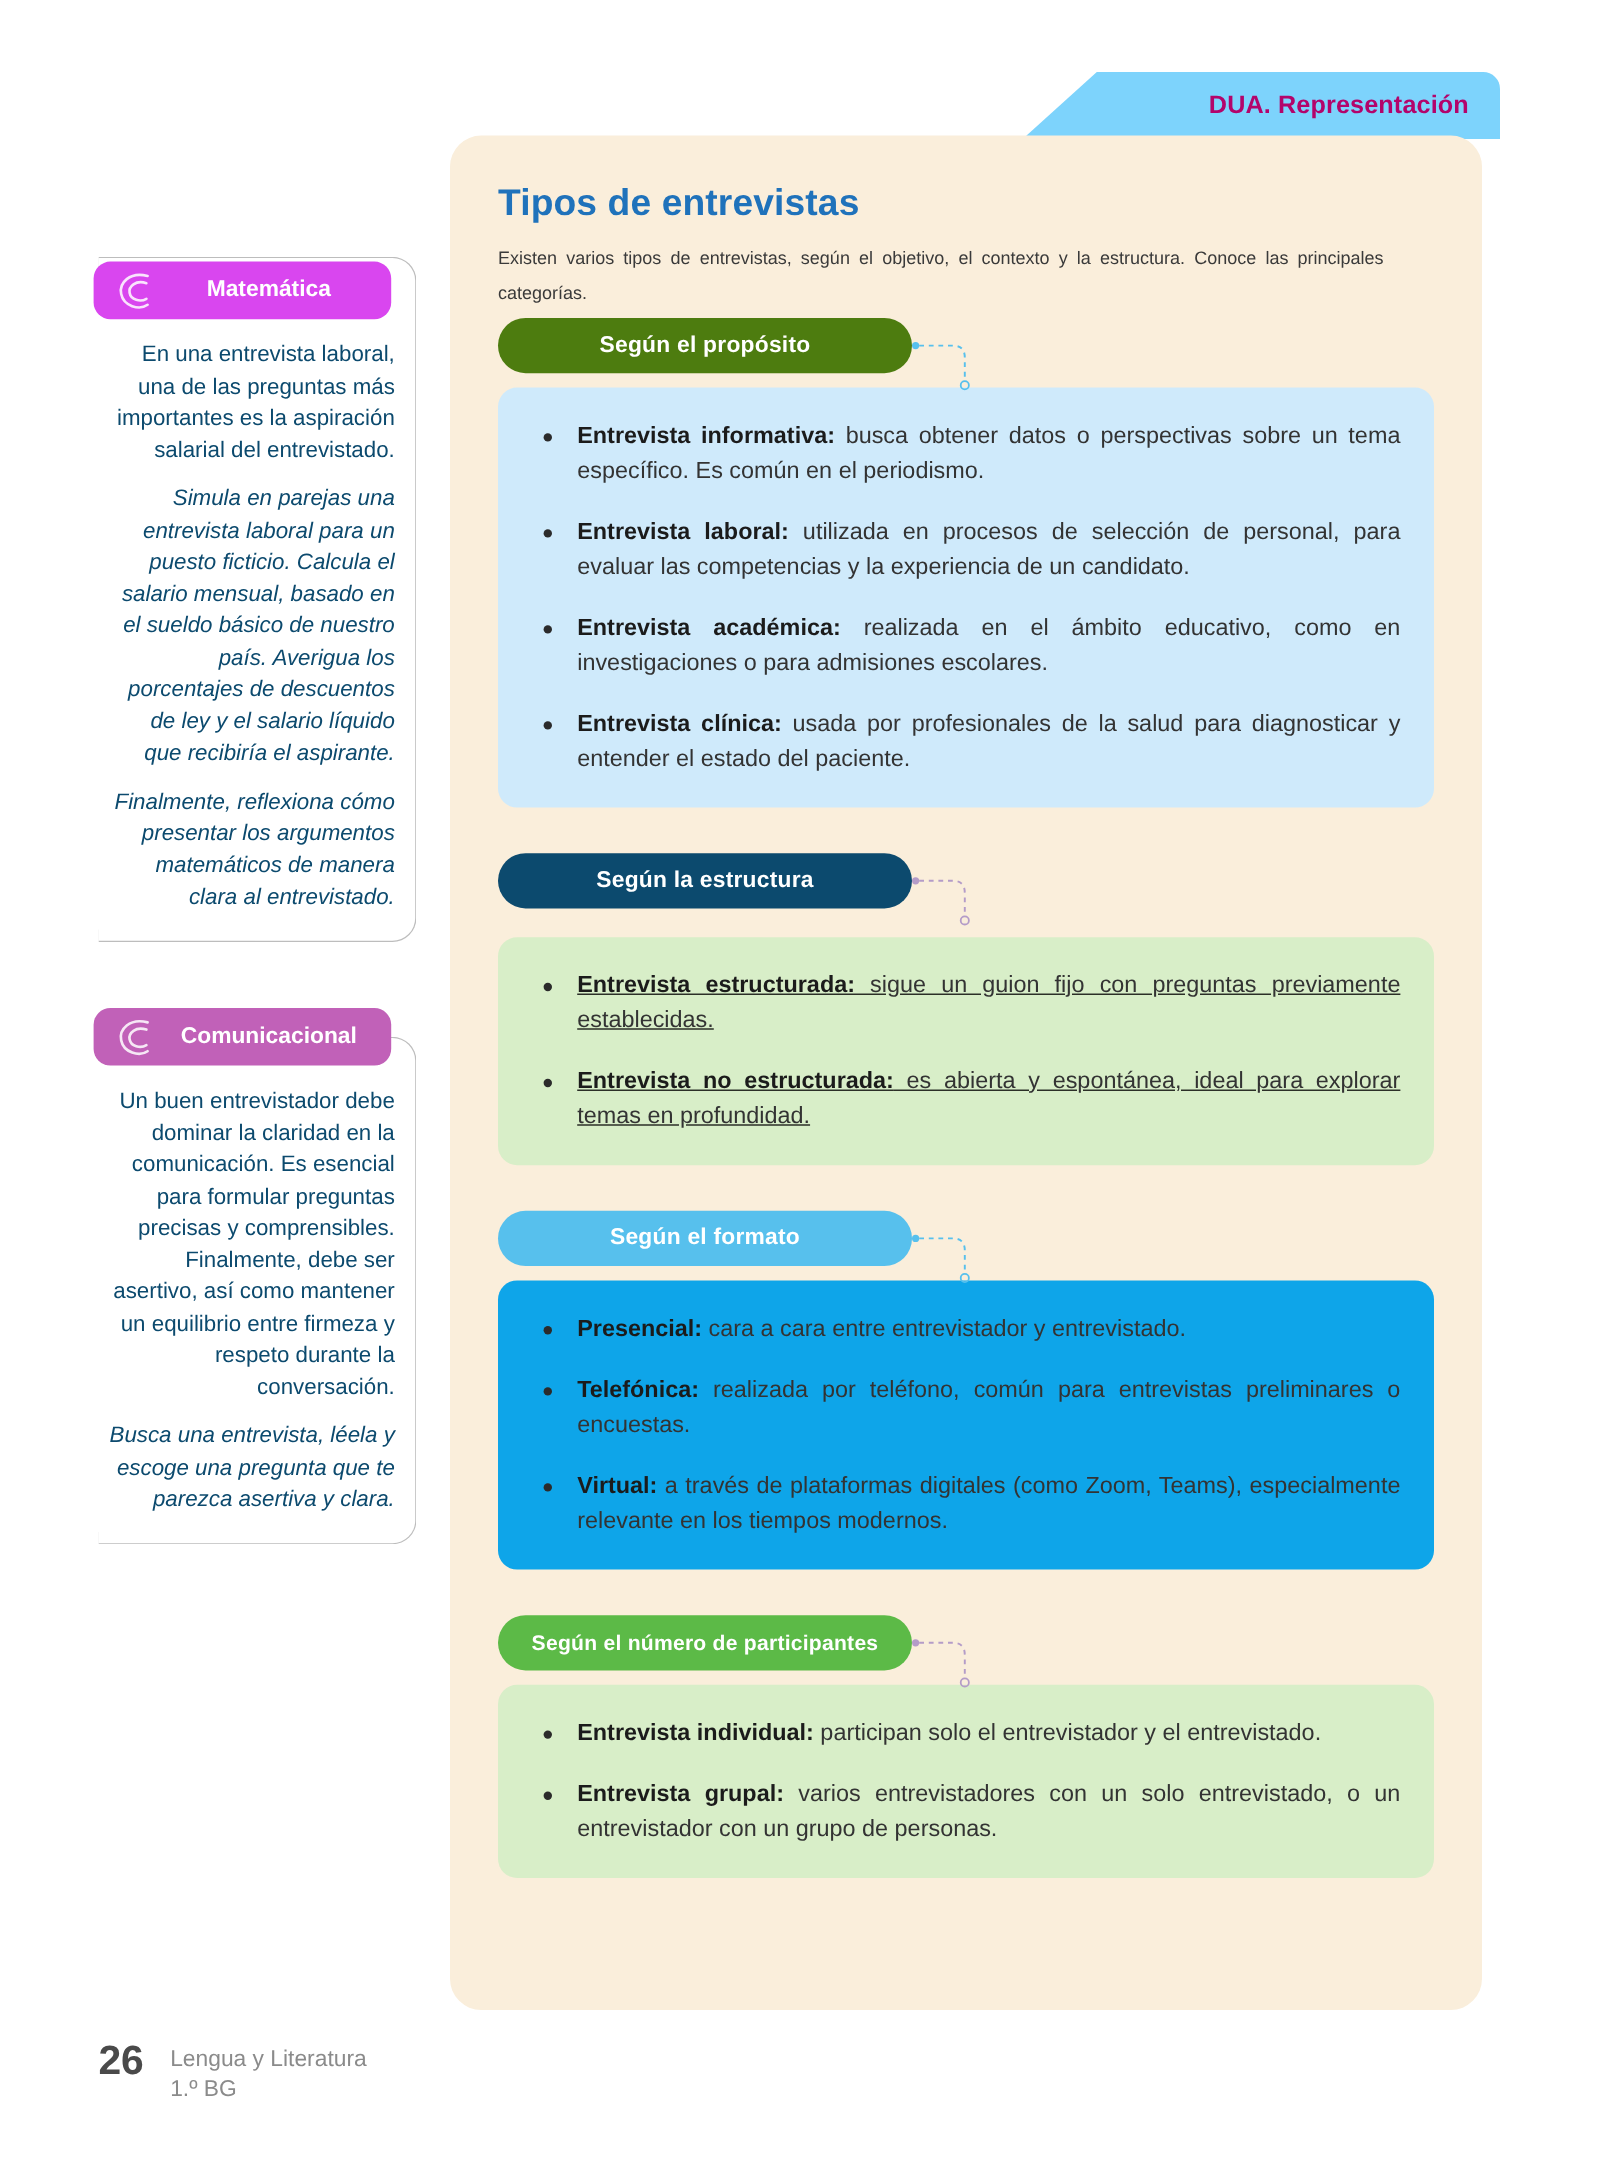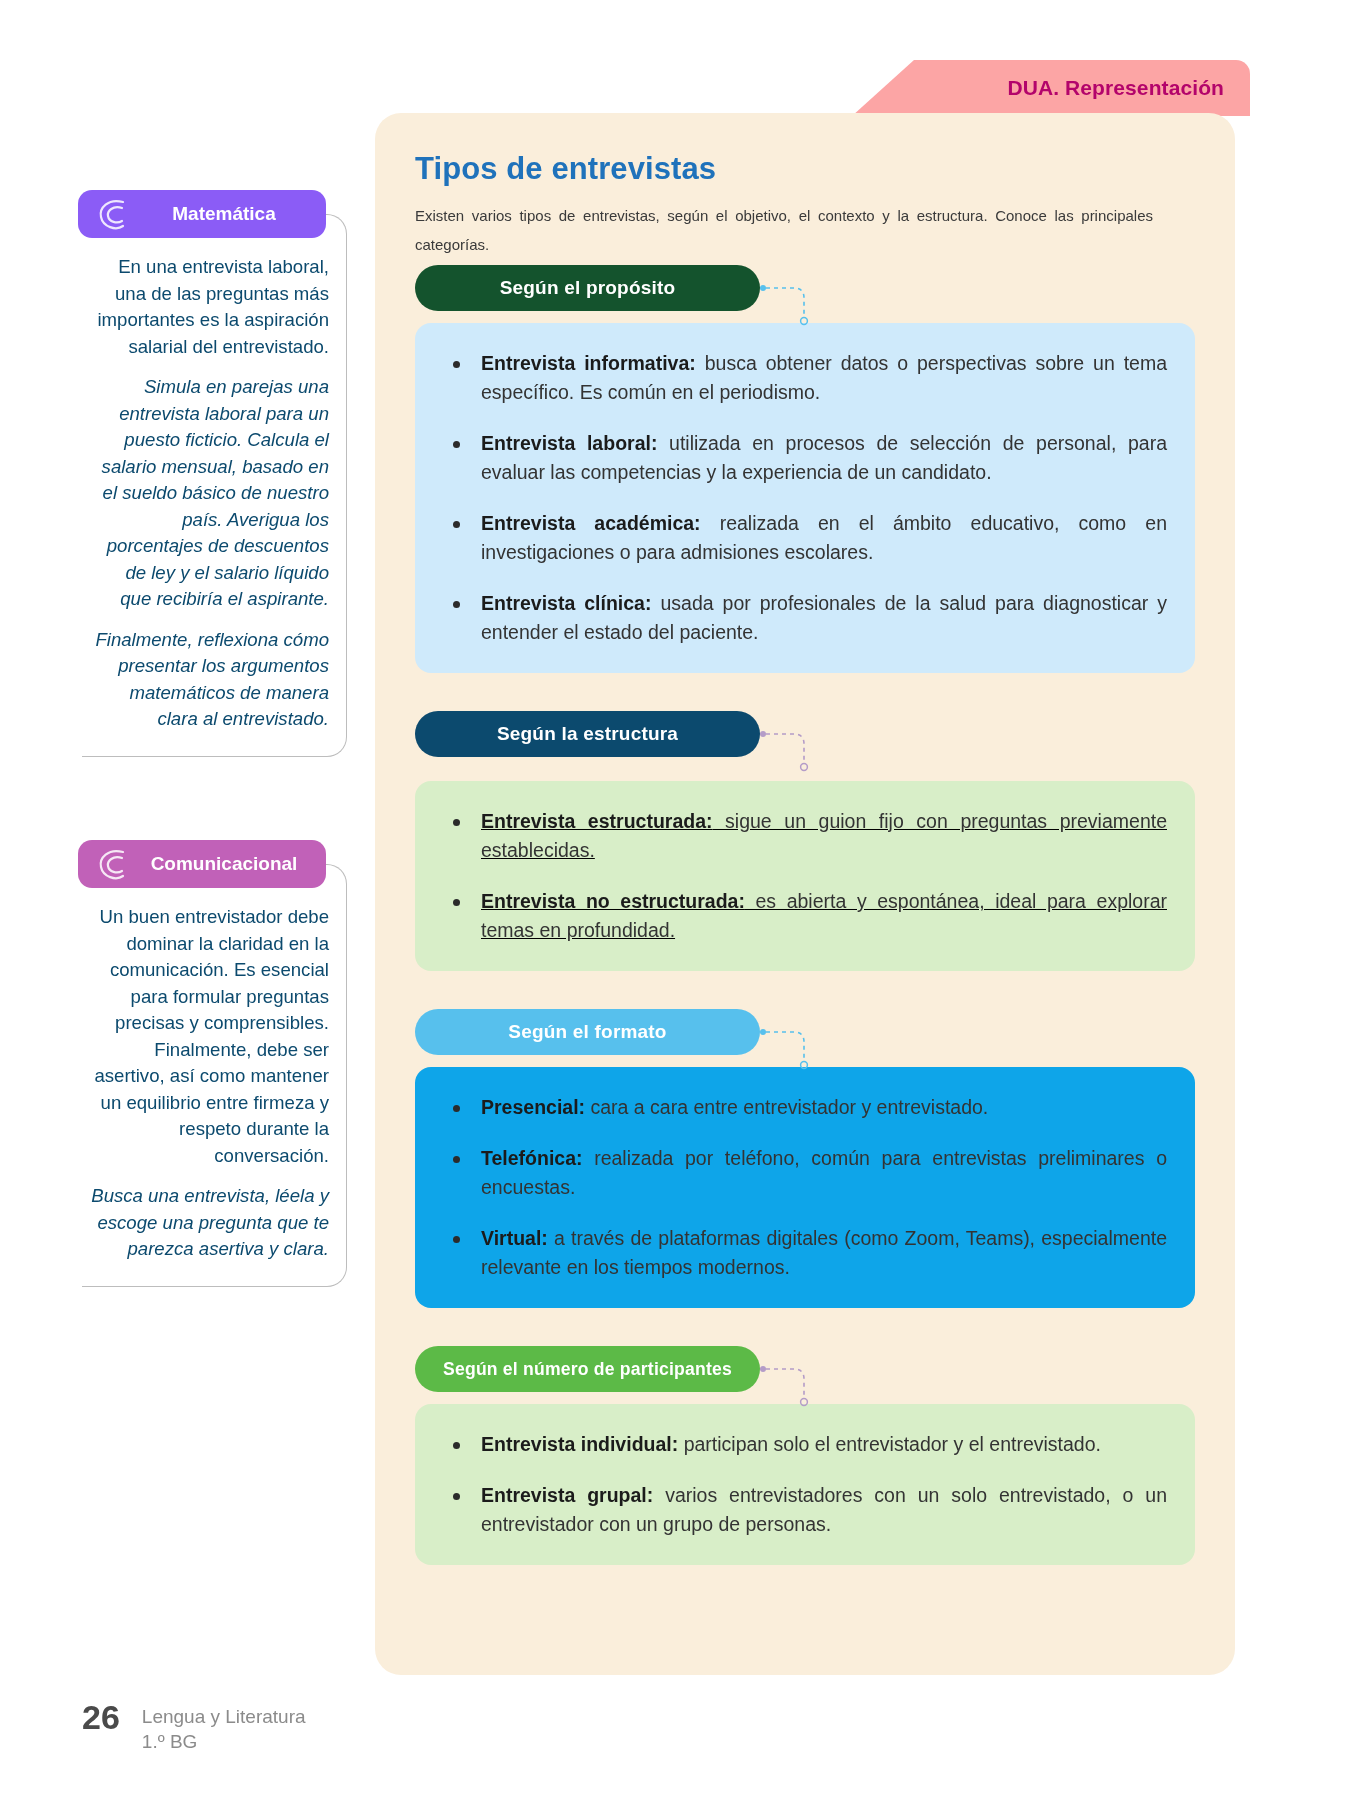--- a/index.html
+++ b/index.html
@@ -13,21 +13,21 @@
     overflow: hidden;
   }
 
   
   #page { position:absolute; inset:0; }
 
   
   .dua-strip {
     position:absolute;
     top:60px; left:852px; width:398px; height:56px;
-    background:#fca5a5;
+    background:#7dd3fc;
     border-top-right-radius:14px;
     clip-path: polygon(62px 0, 100% 0, 100% 100%, 0 100%);
     display:flex; align-items:center; justify-content:flex-end;
     padding-right:26px;
   }
   .dua-strip .dua-text {
     font-size:21px; color:#b3046b; letter-spacing:.1px; white-space:nowrap;
   }
   .dua-strip .dua-text b { font-weight:bold; }
   .dua-strip .dua-text span { font-weight:600; }
@@ -166,21 +166,21 @@
     <div class="panel-inner" style="padding:0;">
 
       <div style="position:absolute; left:40px; top:0; width:780px;">
         <div class="panel-title">Tipos de entrevistas</div>
         <div class="panel-intro">Existen varios tipos de entrevistas, según el objetivo, el contexto y la estructura. Conoce las principales categorías.</div>
       </div>
 
       <div id="sections-host" style="position:absolute; left:40px; top:152px; width:780px;">
           <div class="section" style="position: relative; margin-bottom: 38px;">
             <div style="position: relative; height: 46px;">
-              <div class="pill" style="background: #14532d;">
+              <div class="pill" style="background: #4d7c0f;">
                 <span>Según el propósito</span>
               </div>
               <div class="connector">
                 <svg width="80" height="52" viewBox="0 0 80 52">
                   <circle cx="3" cy="9" r="3" fill="#57c0ed"></circle>
                   <path d="M6 9 H34 Q44 9 44 19 V38" fill="none" stroke="#57c0ed" stroke-width="1.6" stroke-dasharray="4 4"></path>
                   <circle cx="44" cy="42" r="3.4" fill="none" stroke="#57c0ed" stroke-width="1.5"></circle>
                 </svg>
               </div>
             </div>
@@ -256,21 +256,21 @@
           </div>
         </div>
     </div>
   </div>
 
   <div class="sidebar">
     <div id="sidebar-host" style="position:relative;">
         <div class="side-block" style="top: 0px; position: absolute;">
           <div style="position: absolute; left: 0px; top: 24px; width: 265px; bottom: -6px; border-top: 1.3px solid rgb(189, 189, 189); border-right: 1.3px solid rgb(189, 189, 189); border-bottom: 1.3px solid rgb(189, 189, 189); border-left: none; border-image: initial; border-radius: 0px 20px 20px 0px;"></div>
           <div style="position: relative; left: -4px; width: 248px;">
-            <div class="side-tab" style="background: #8b5cf6; width: 248px; border-radius: 14px;">
+            <div class="side-tab" style="background: #d946ef; width: 248px; border-radius: 14px; margin-top: 28px;">
               <span class="tab-icon">
                 <svg width="42" height="42" viewBox="0 0 42 42">
                   <path d="M31 8 C16 4, 7 14, 9 23 C11 33, 24 37, 31 32" fill="none" stroke="#ffffff" stroke-width="2.2" stroke-opacity="0.85" stroke-linecap="round"></path>
                   <path d="M30 14 C21 11, 15 17, 16 22 C17 28, 25 30, 30 27" fill="none" stroke="#ffffff" stroke-width="2.2" stroke-opacity="0.85" stroke-linecap="round"></path>
                 </svg>
               </span>
               <span style="width: 100%; text-align: center; padding-right: 18px;">Matemática</span>
             </div>
           </div>
           <div class="side-text">

